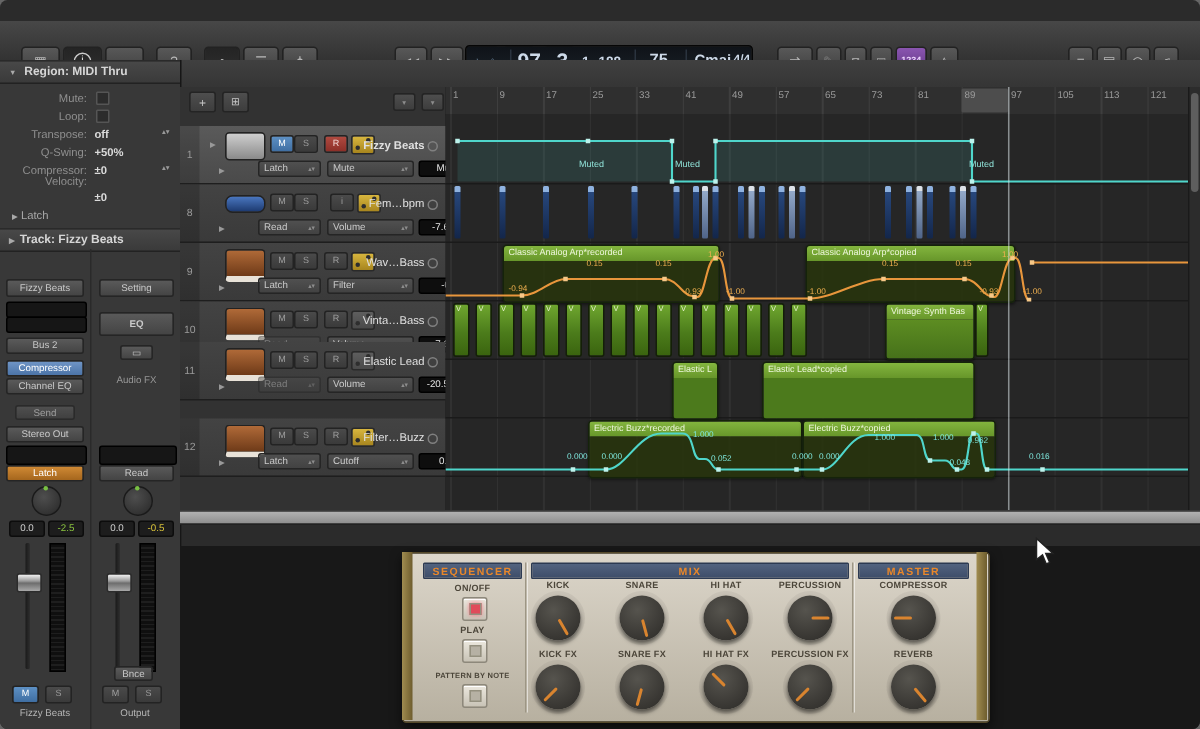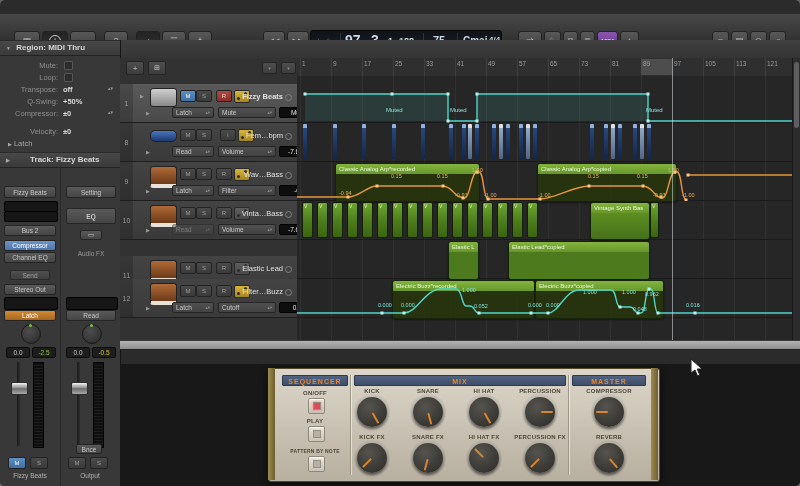--- a/index.html
+++ b/index.html
@@ -259,29 +259,29 @@
     <span class="abs plab" style="top:33px">Loop:</span>
     <span class="abs pchk" style="top:33px"></span>
     <span class="abs plab" style="top:45px">Transpose:</span>
     <span class="abs pval" style="top:45px">off</span>
     <span class="abs pstep" style="top:46px">▴▾</span>
     <span class="abs plab" style="top:57px">Q-Swing:</span>
     <span class="abs pval" style="top:57px">+50%</span>
     <span class="abs plab" style="top:69px">Compressor:</span>
     <span class="abs pval" style="top:69px">±0</span>
     <span class="abs pstep" style="top:70px">▴▾</span>
-    <span class="abs plab" style="top:87px">Velocity:</span>
+    <span class="abs plab" style="top:76px">Velocity:</span>
     <span class="abs pval" style="top:87px">±0</span>
     <div class="abs" style="left:8px;top:99px;font-size:7.5px;color:#a8a8a8">
       <span style="font-size:5px">▶</span>
       <span>Latch</span>
     </div>
     <div class="abs ihdr" style="top:112px">
       <span style="margin-left:6px;font-size:5px;color:#aaa">▶</span>
-      <span style="margin-left:18px">Track: Fizzy Beats</span>
+      <span style="margin-left:1px">Track: Fizzy Beats</span>
     </div>
 
     <div class="abs" style="left:60px;top:126px;width:1px;height:320px;background:#2a2a2a"></div>
 
     <div class="abs csbtn" style="left:4px;top:146px;width:52px;height:12px">
         <span>Fizzy Beats</span>
       </div>
     <div class="abs blackbox" style="left:4px;top:161px;width:52px;height:9px"></div>
     <div class="abs blackbox" style="left:4px;top:171px;width:52px;height:9px"></div>
     <div class="abs csbtn" style="left:4px;top:185px;width:52px;height:11px">
@@ -441,21 +441,21 @@
       </div>
     <div class="abs dd" style="left:98px;top:23px;width:58px;height:11px">
         <span>Volume</span>
         <span class="ch">▴▾</span>
       </div>
     <div class="abs val" style="left:159px;top:23px;width:34px;height:11px">
         <span>-7.6 dB</span>
       </div>
   </div>
 
-  <div class="abs thdr" style="top:256px;height:39px">
+  <div class="abs thdr" style="top:228px;height:39px">
     <div class="abs tnum">11</div>
     <div class="abs ticon" style="left:30px;background:linear-gradient(#b06a38,#6e3a18);border-bottom:4px solid #e8e2d8"></div>
     <div class="abs msr" style="left:60px;top:6px"><span>M</span></div>
     <div class="abs msr" style="left:76px;top:6px"><span>S</span></div>
     <div class="abs msr" style="left:96px;top:6px"><span>R</span></div>
     <div class="abs autoico" style="left:114px;top:6px"></div>
     <span class="abs tname" style="right:14px;top:8px">Elastic Lead</span>
     <div class="abs ring" style="right:5px;top:10px"></div>
     <span class="abs disc" style="left:26px;top:26px">▶</span>
     <div class="abs dd dim" style="left:52px;top:23px;width:42px;height:11px">

